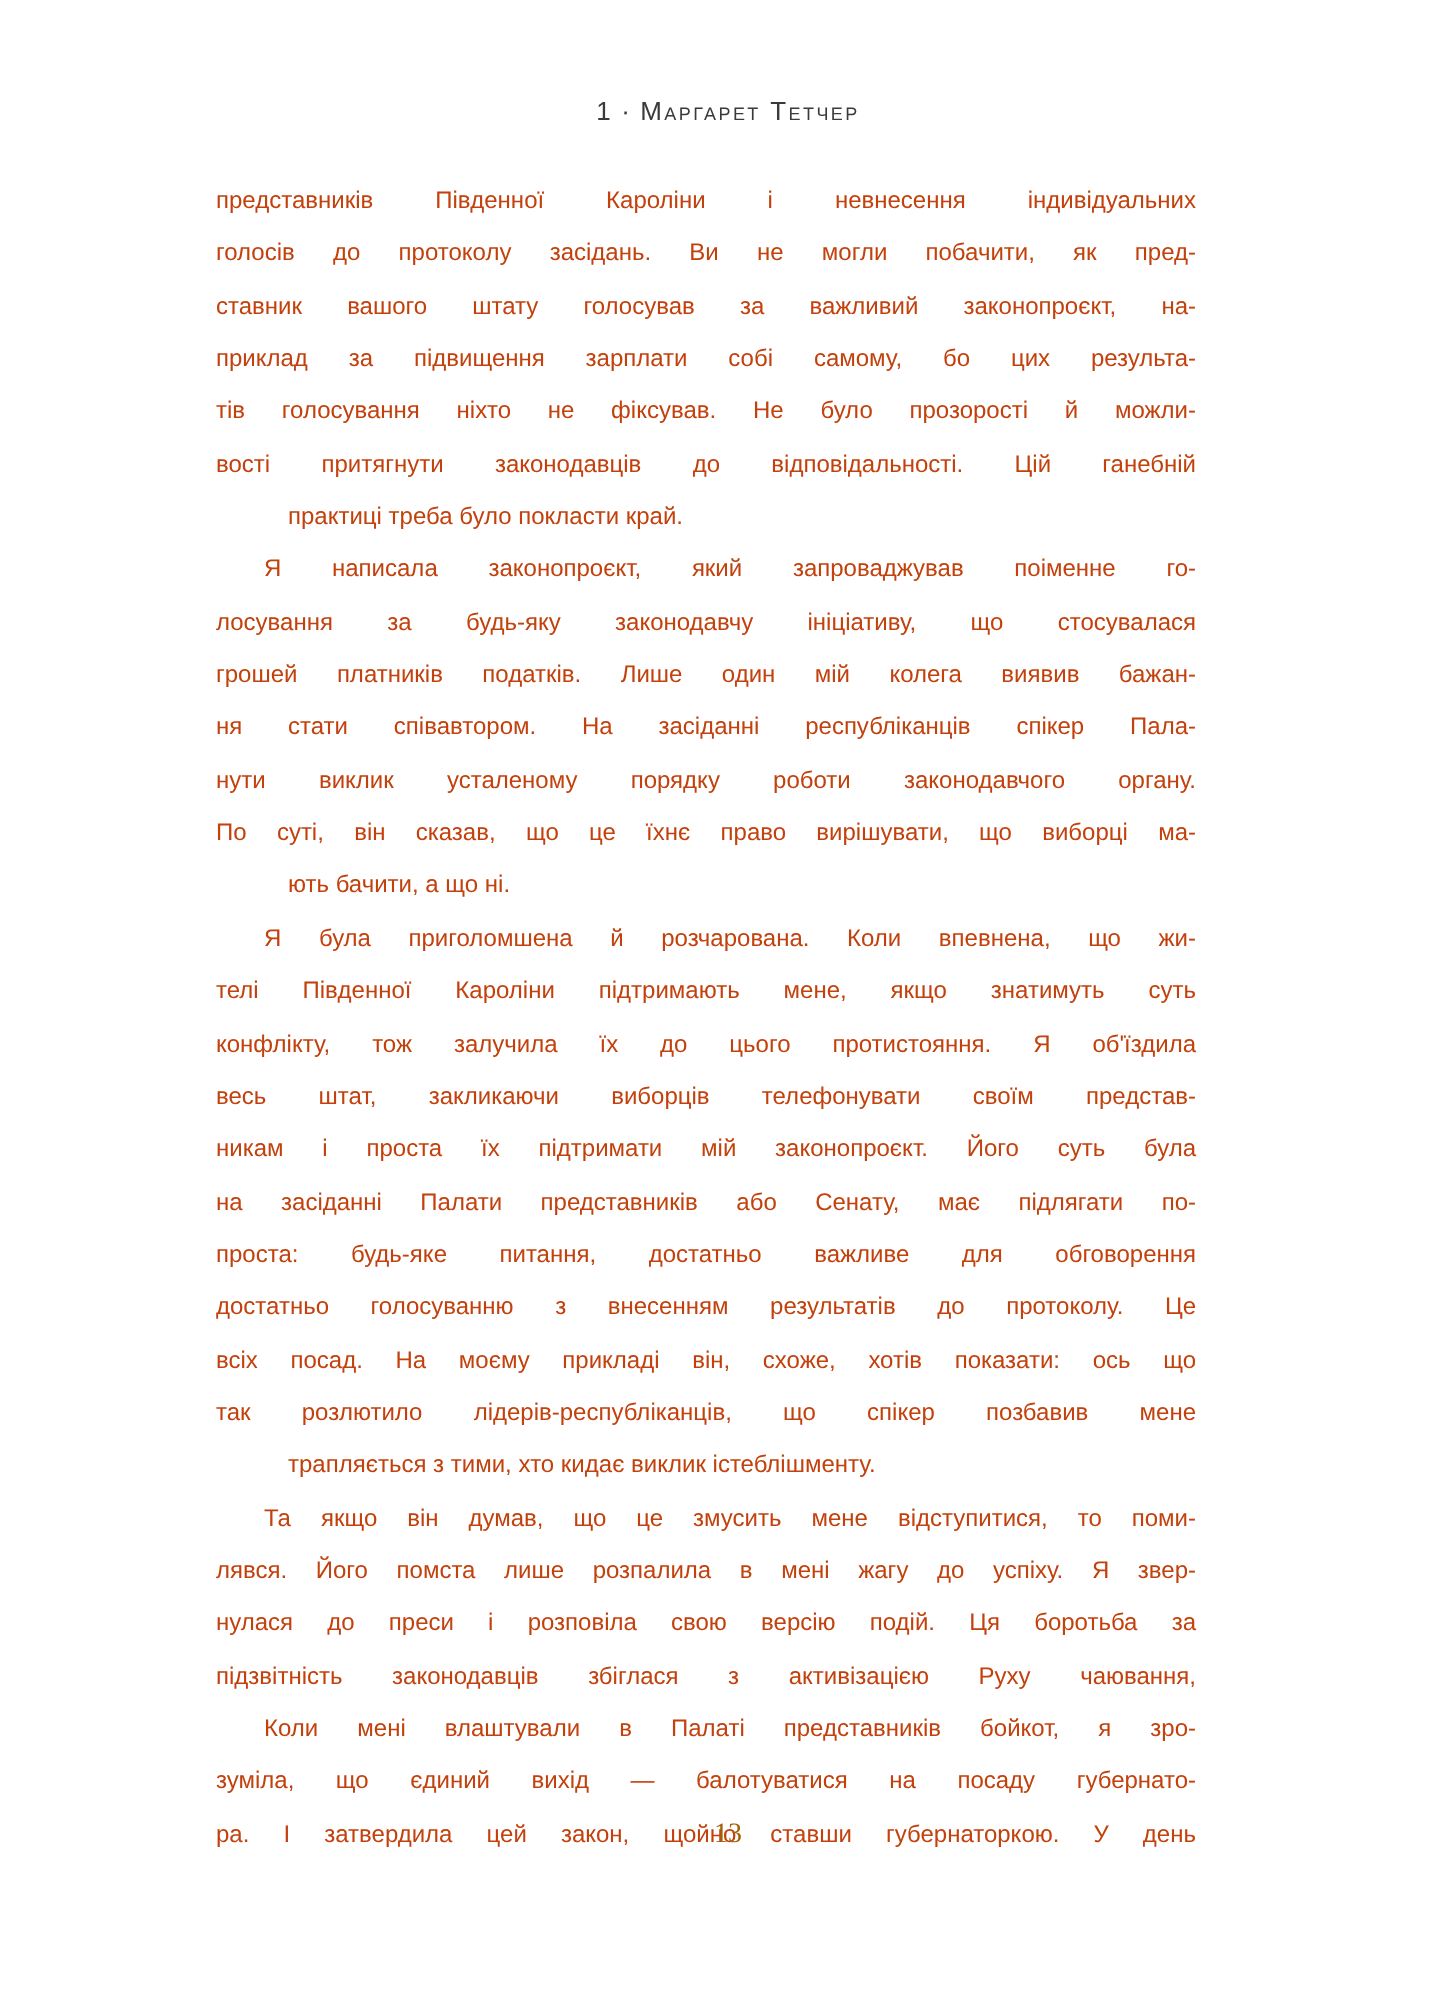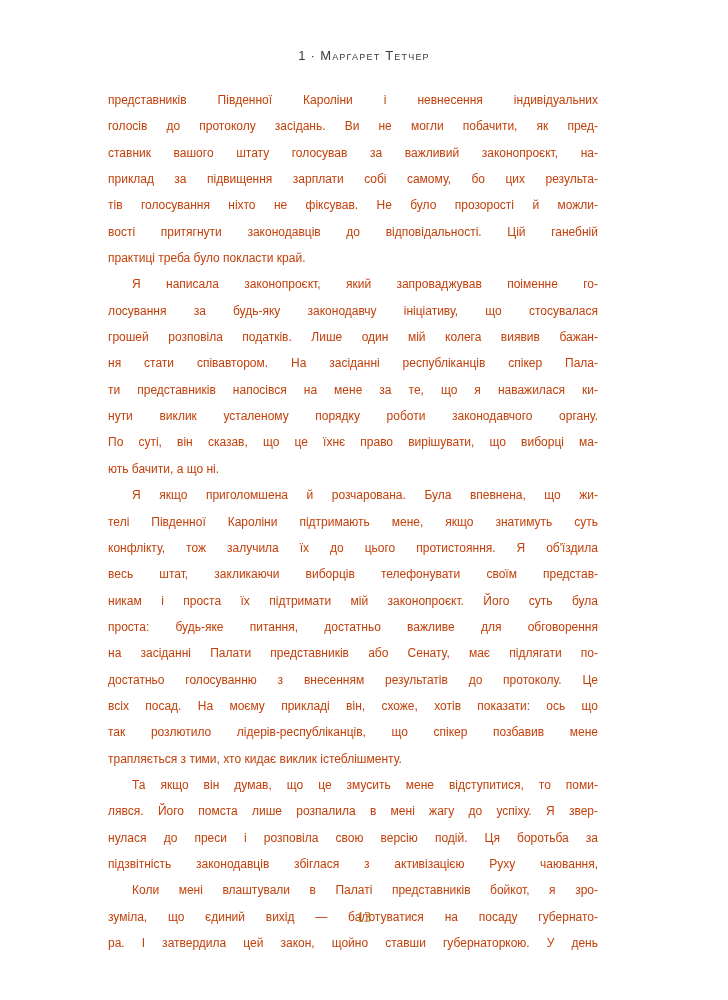--- a/index.html
+++ b/index.html
@@ -44,20 +44,21 @@
   }
   .line {
     display: block;
     white-space: nowrap;
     text-align: justify;
     text-align-last: justify;
     height: 26.35px;
   }
   .line.last {
     text-align-last: left;
+    margin-left: 36px;
   }
   .line.indent {
     padding-left: 24px;
   }
   .folio {
     position: absolute;
     top: 910px;
     left: 0;
     width: 728px;
     text-align: center;
@@ -83,36 +84,35 @@
       <span class="line">ставник вашого штату голосував за важливий законопроєкт, на-</span>
       <span class="line">приклад за підвищення зарплати собі самому, бо цих результа-</span>
       <span class="line">тів голосування ніхто не фіксував. Не було прозорості й можли-</span>
       <span class="line">вості притягнути законодавців до відповідальності. Цій ганебній</span>
       <span class="line last">практиці треба було покласти край.</span>
     </div>
 
     <div>
       <span class="line indent">Я написала законопроєкт, який запроваджував поіменне го-</span>
       <span class="line">лосування за будь-яку законодавчу ініціативу, що стосувалася</span>
-      <span class="line">грошей розповіла податків. Лише один мій колега виявив бажан-</span>
+      <span class="line">грошей платників податків. Лише один мій колега виявив бажан-</span>
       <span class="line">ня стати співавтором. На засіданні республіканців спікер Пала-</span>
-      <span class="line">ти представників напосівся на мене за те, що я наважилася ки-</span>
       <span class="line">нути виклик усталеному порядку роботи законодавчого органу.</span>
       <span class="line">По суті, він сказав, що це їхнє право вирішувати, що виборці ма-</span>
       <span class="line last">ють бачити, а що ні.</span>
     </div>
 
     <div>
-      <span class="line indent">Я якщо приголомшена й розчарована. Була впевнена, що жи-</span>
+      <span class="line indent">Я була приголомшена й розчарована. Коли впевнена, що жи-</span>
       <span class="line">телі Південної Кароліни підтримають мене, якщо знатимуть суть</span>
       <span class="line">конфлікту, тож залучила їх до цього протистояння. Я об'їздила</span>
       <span class="line">весь штат, закликаючи виборців телефонувати своїм представ-</span>
       <span class="line">никам і проста їх підтримати мій законопроєкт. Його суть була</span>
+      <span class="line">на засіданні Палати представників або Сенату, має підлягати по-</span>
       <span class="line">проста: будь-яке питання, достатньо важливе для обговорення</span>
-      <span class="line">на засіданні Палати представників або Сенату, має підлягати по-</span>
       <span class="line">достатньо голосуванню з внесенням результатів до протоколу. Це</span>
       <span class="line">всіх посад. На моєму прикладі він, схоже, хотів показати: ось що</span>
       <span class="line">так розлютило лідерів-республіканців, що спікер позбавив мене</span>
       <span class="line last">трапляється з тими, хто кидає виклик істеблішменту.</span>
     </div>
 
     <div>
       <span class="line indent">Та якщо він думав, що це змусить мене відступитися, то поми-</span>
       <span class="line">лявся. Його помста лише розпалила в мені жагу до успіху. Я звер-</span>
       <span class="line">нулася до преси і розповіла свою версію подій. Ця боротьба за</span>

